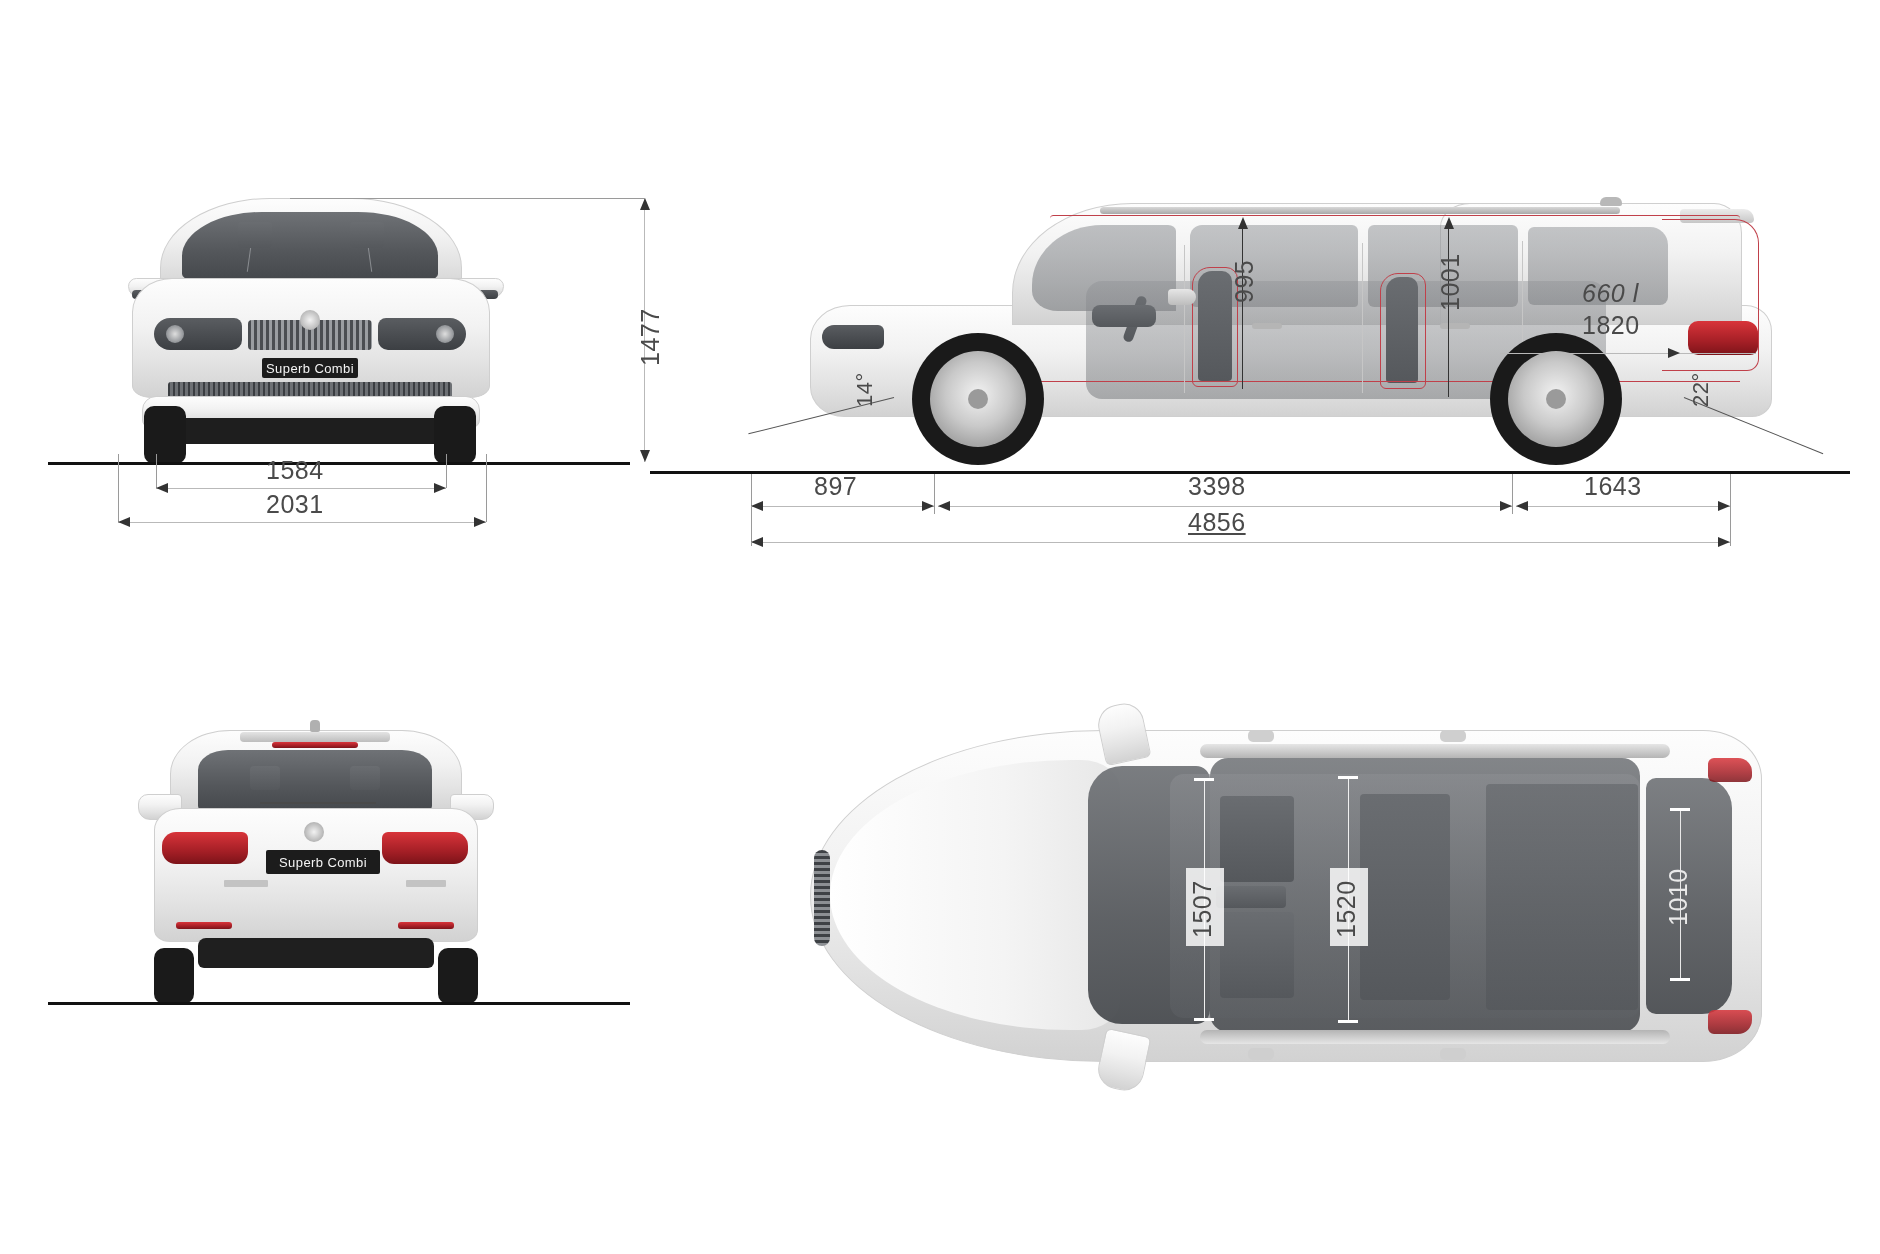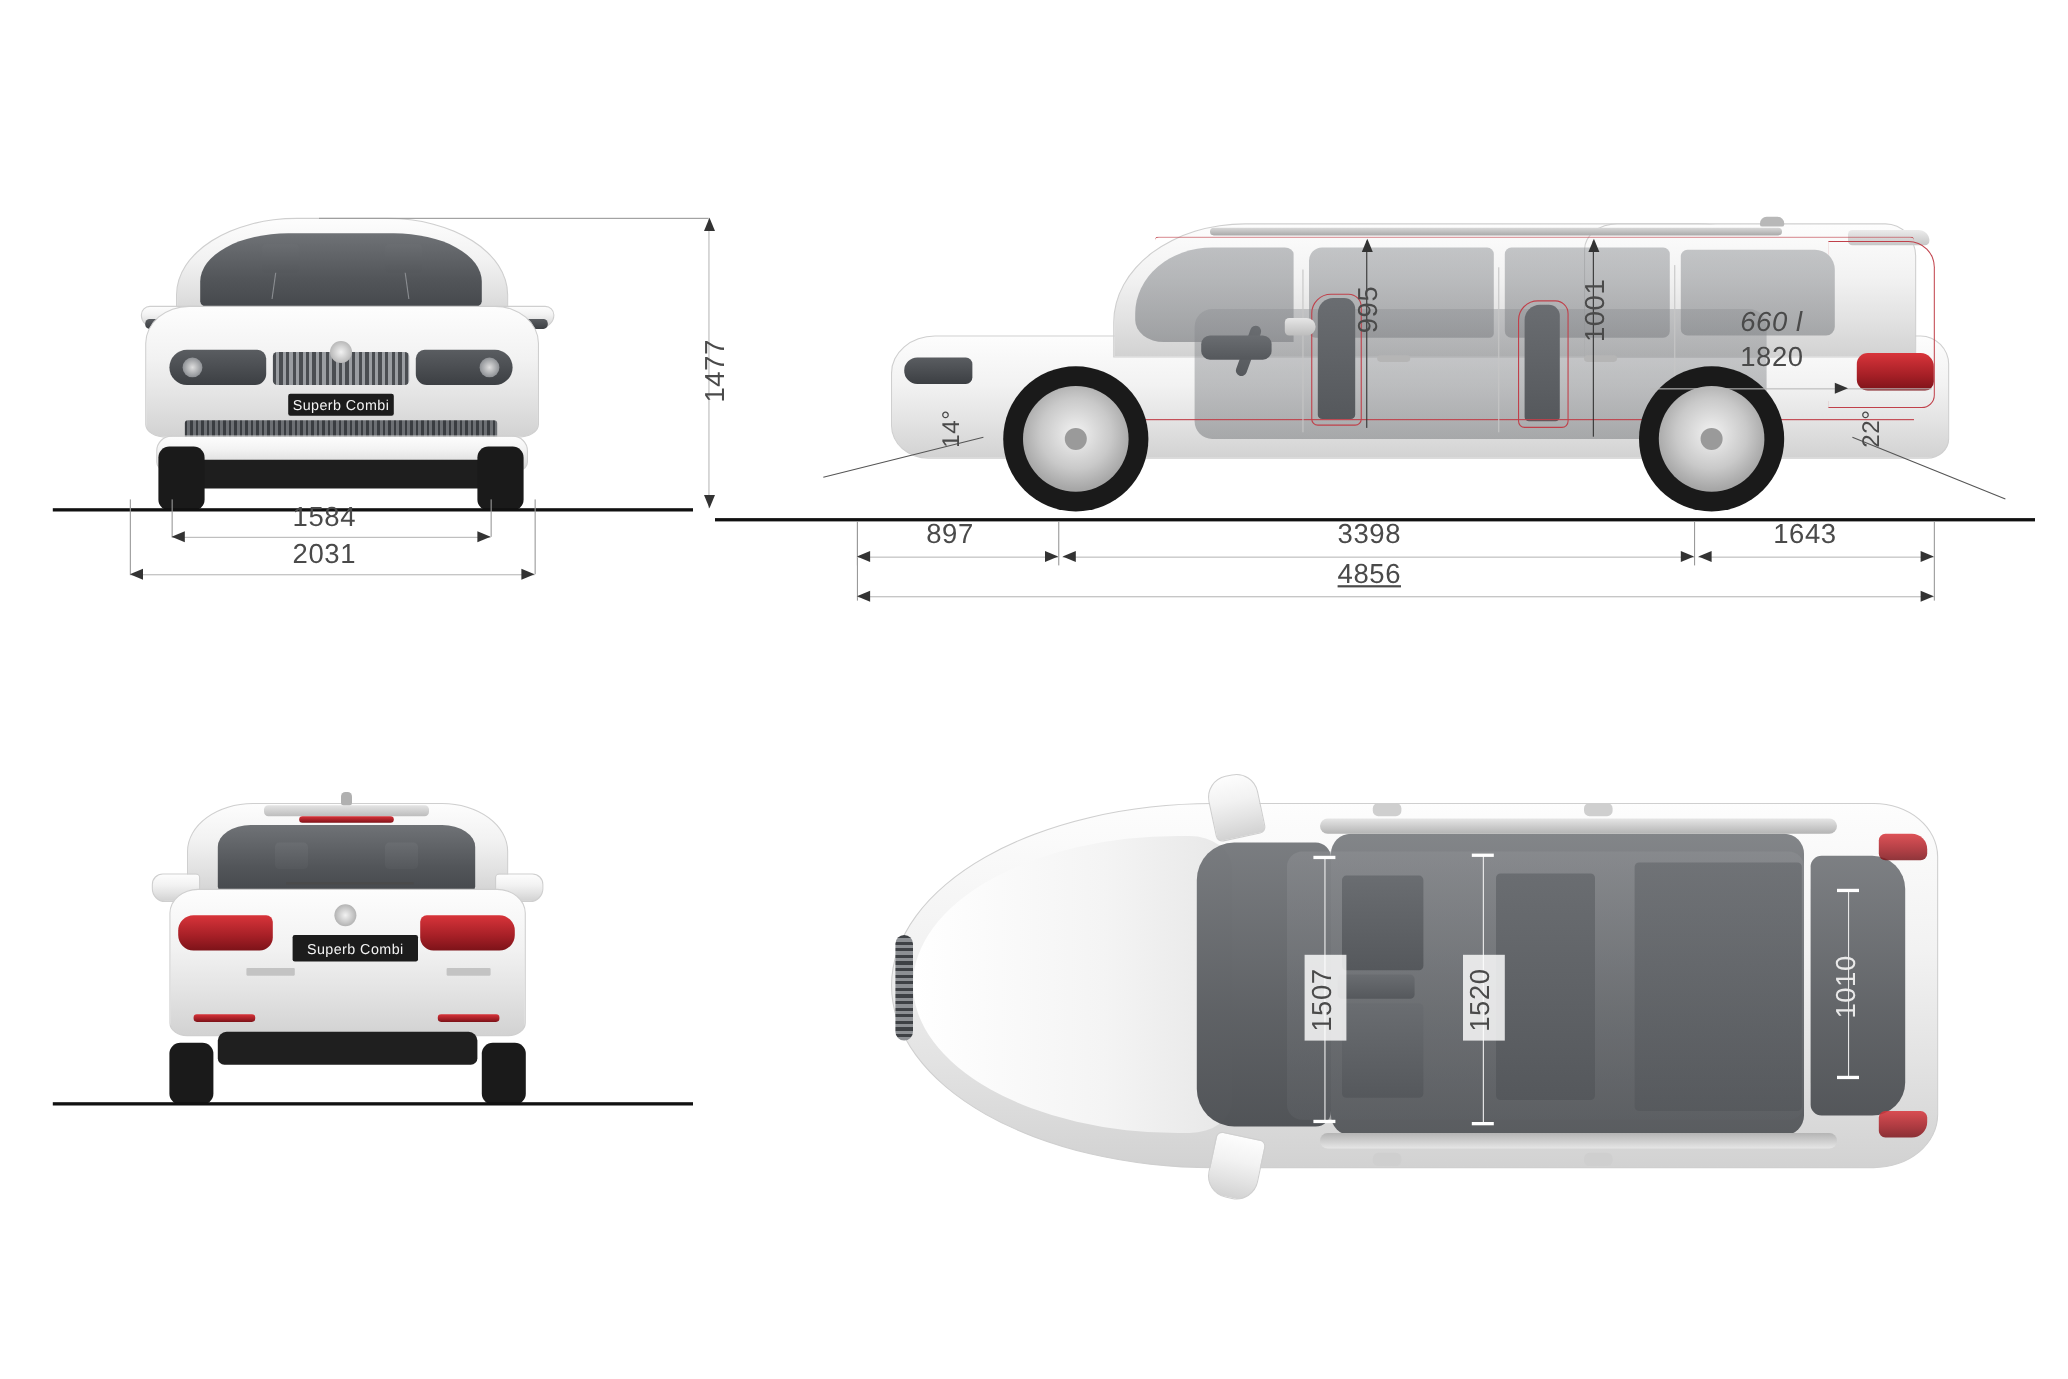--- a/index.html
+++ b/index.html
@@ -196,21 +196,21 @@
     <div class="dimtext vert" style="left:638px;top:126px;">1001</div>
 
     <div class="gline" style="left:-56px;top:212px;width:150px;height:1px;background:#555;transform-origin:right center;transform:rotate(-14deg);"></div>
     <div class="dimtext small vert" style="left:54px;top:222px;">14°</div>
     <div class="gline" style="left:884px;top:212px;width:150px;height:1px;background:#555;transform-origin:left center;transform:rotate(22deg);"></div>
     <div class="dimtext small vert" style="left:890px;top:222px;">22°</div>
 
     <div class="ground" style="left:-150px;top:286px;width:1200px;"></div>
   </div>
 
-  <div class="panel" style="left:784px;top:480px;width:1050px;height:90px;">
+  <div class="panel" style="left:756px;top:480px;width:1050px;height:90px;">
     <div class="ext" style="left:-5px;top:-6px;height:40px;"></div>
     <div class="ext" style="left:178px;top:-6px;height:40px;"></div>
     <div class="ext" style="left:756px;top:-6px;height:40px;"></div>
     <div class="ext" style="left:974px;top:-6px;height:72px;"></div>
     <div class="ext" style="left:-5px;top:-6px;height:72px;"></div>
 
     <div class="gline hline" style="left:-5px;top:26px;width:183px;"></div>
     <div class="arrow-l" style="left:-5px;top:21px;"></div>
     <div class="arrow-r" style="left:166px;top:21px;"></div>
     <div class="dimtext" style="left:58px;top:-6px;">897</div>

